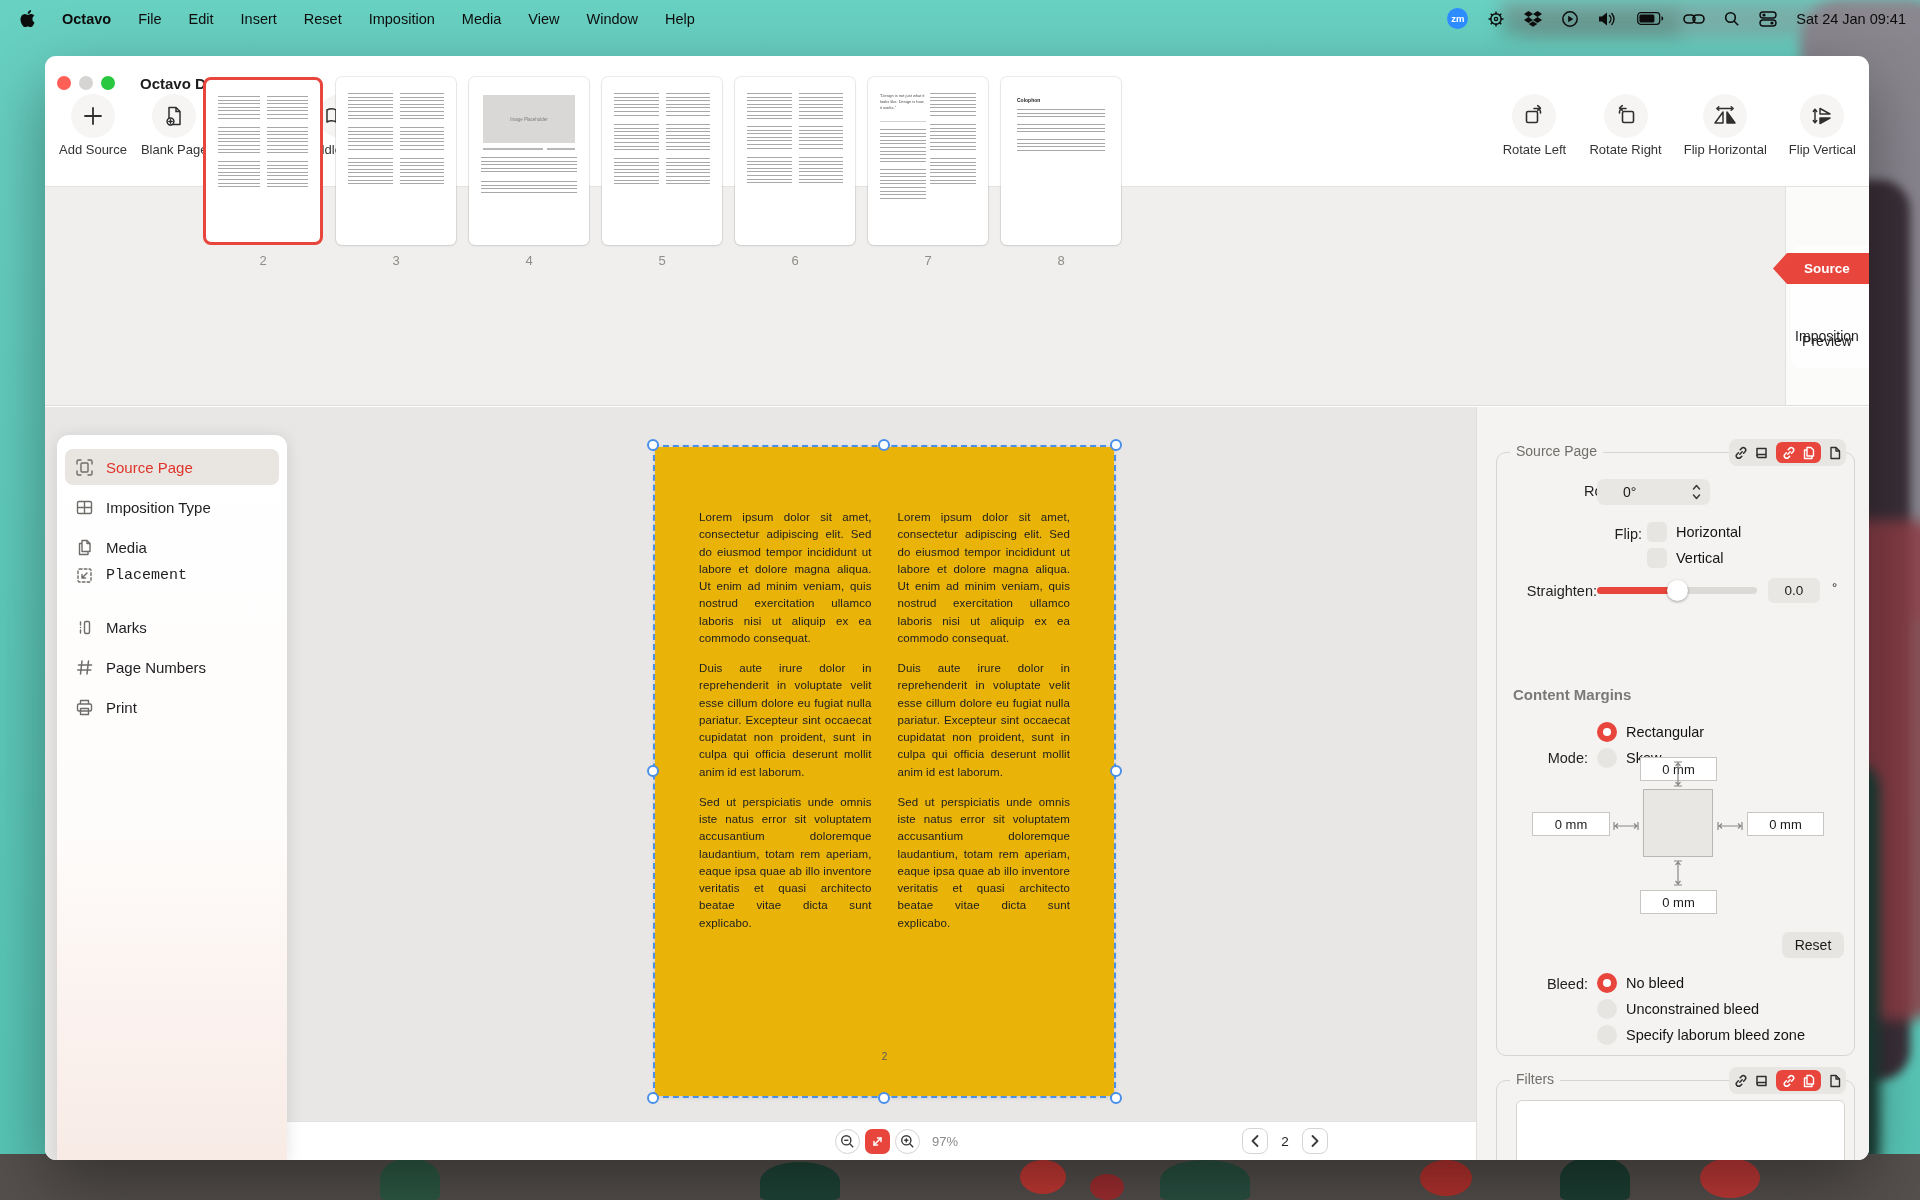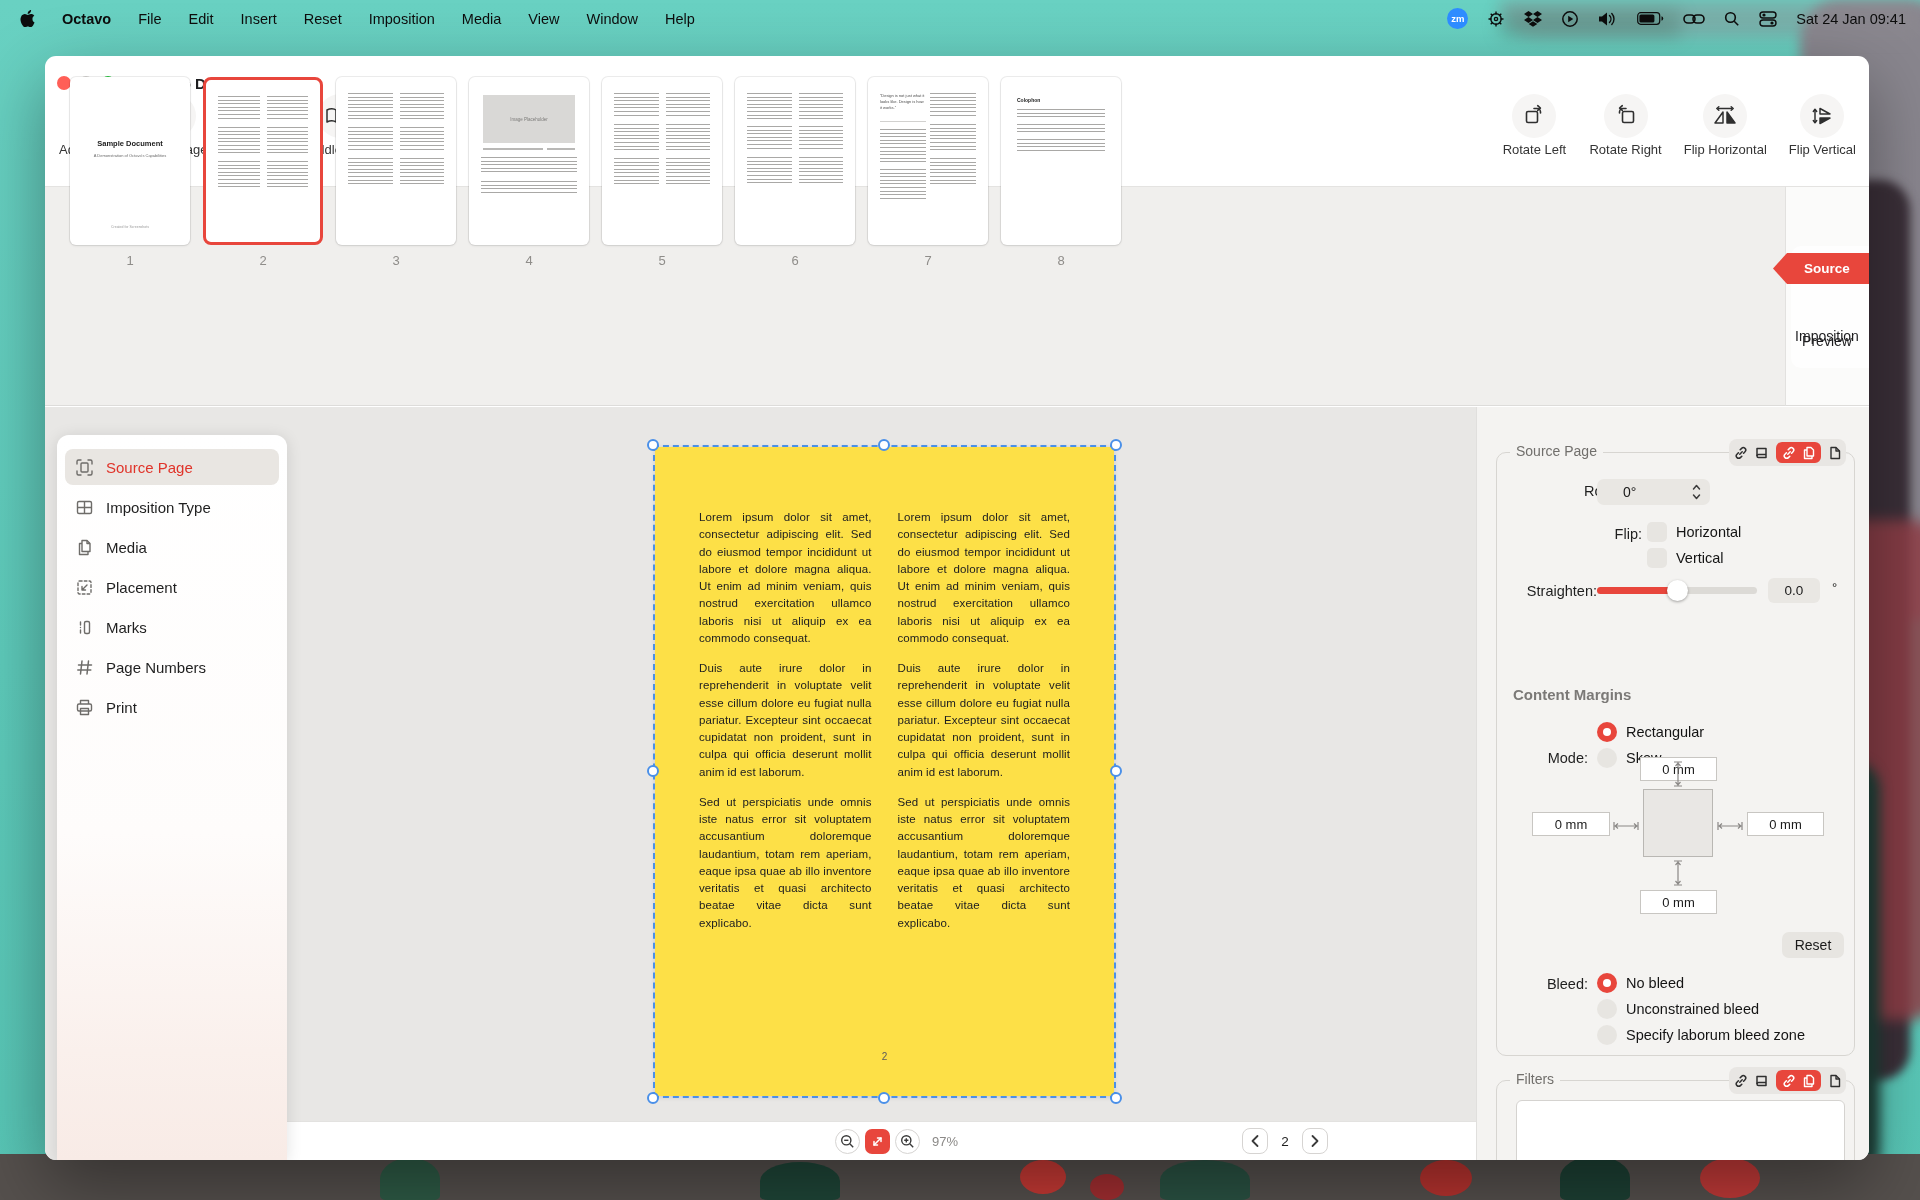--- a/index.html
+++ b/index.html
@@ -82,21 +82,21 @@
   .canvas { position:absolute; left:0; top:351px; width:1431px; height:753px; background:#e8e7e5; }
   .panel { position:absolute; left:1431px; top:351px; width:393px; height:753px; background:#f4f3f1; border-left:1px solid #e0dfdd; }
 
   
   .sidebar { position:absolute; left:12px; top:379px; width:230px; height:725px; border-radius:12px 12px 0 0; background:linear-gradient(180deg,#ffffff 0%,#fefcfb 55%,#faf0ec 85%,#f8ebe6 100%); box-shadow:0 2px 16px rgba(0,0,0,.12); z-index:5; }
   .side-item { position:absolute; left:8px; right:8px; height:36px; display:flex; align-items:center; gap:12px; padding-left:10px; border-radius:8px; color:#1f1f1f; font-size:15px; }
   .side-item .sicon { color:#6e6c69; display:flex; }
   .side-item.sel { background:#e9e6e2; color:#e0342a; }
 
   
-  .page { position:absolute; left:610px; top:391px; width:459px; height:649px; background:#fde047; box-shadow:0 1px 5px rgba(0,0,0,.14); z-index:2; }
+  .page { position:absolute; left:610px; top:391px; width:459px; height:649px; background:#eab308; box-shadow:0 1px 5px rgba(0,0,0,.14); z-index:2; }
   .page-text { position:absolute; left:44px; right:44px; top:62px; display:flex; gap:26px; }
   .pcol { flex:1; font-size:11.5px; line-height:1.5; text-align:justify; color:#202020; letter-spacing:.1px; }
   .pcol p { margin-bottom:13px; }
   .page-num { position:absolute; left:0; right:0; bottom:34px; text-align:center; font-size:10px; color:#5a5a5a; }
   .selbox { position:absolute; left:608px; top:389px; width:463px; height:653px; border:2px dashed #4a90e8; z-index:3; pointer-events:none; }
   .handle { position:absolute; width:12px; height:12px; border-radius:50%; background:#fff; border:2px solid #4a90e8; z-index:4; }
 
   
   .bottombar { position:absolute; left:242px; top:1065px; width:1189px; height:39px; background:#fff; border-top:1px solid #e3e2e0; z-index:4; }
   .zb-group { position:absolute; left:548px; top:7px; display:flex; align-items:center; gap:5px; }
@@ -324,28 +324,20 @@
             </svg>
         </span>
         <span class="tb-label">Flip Vertical</span>
       </div>
     </div>
   </div>
 
   <div class="thumbstrip"></div>
   <div class="tabzone"></div>
 
-  <div class="thumb-slot" style="left:25px;">
-    <div class="thumb">
-      <div class="mini-title">Sample Document</div>
-      <div class="mini-sub">A Demonstration of Octavo's Capabilities</div>
-      <div class="mini-footer">Created for Screenshots</div>
-    </div>
-    <div class="thumb-num">1</div>
-  </div>
 
   <div class="thumb-slot" style="left:158px;">
     <div class="thumb sel">
       <div class="mini-cols">
           <div class="mini-col">
             <div class="mini-block mb-a"></div>
             <div class="mini-block mb-b"></div>
             <div class="mini-block mb-c"></div>
           </div>
           <div class="mini-col">
@@ -547,21 +539,21 @@
     <div class="side-item" style="top:94px;">
       <span class="sicon">
         <svg width="19" height="19" viewBox="0 0 19 19" fill="none" stroke="currentColor" stroke-width="1.4" stroke-linejoin="round">
             <path d="M7 2.5h5l3 3v8H7z"></path>
             <path d="M12 2.5v3h3"></path>
             <path d="M7 5.5H4.5v11H13V13.5"></path>
           </svg>
       </span>
       <span>Media</span>
     </div>
-    <div class="side-item" style="top:134px;">
+    <div class="side-item" style="top:122px;font-family:Liberation Mono, monospace;">
       <span class="sicon">
         <svg width="19" height="19" viewBox="0 0 19 19" fill="none" stroke="currentColor" stroke-width="1.4" stroke-linecap="round" stroke-linejoin="round">
             <rect x="3" y="3" width="13" height="13" rx="1.5" stroke-dasharray="2.6 2.2"></rect>
             <path d="M7 12l5-5M7 8.5V12h3.5"></path>
           </svg>
       </span>
       <span>Placement</span>
     </div>
     <div class="side-item" style="top:174px;">
       <span class="sicon">

